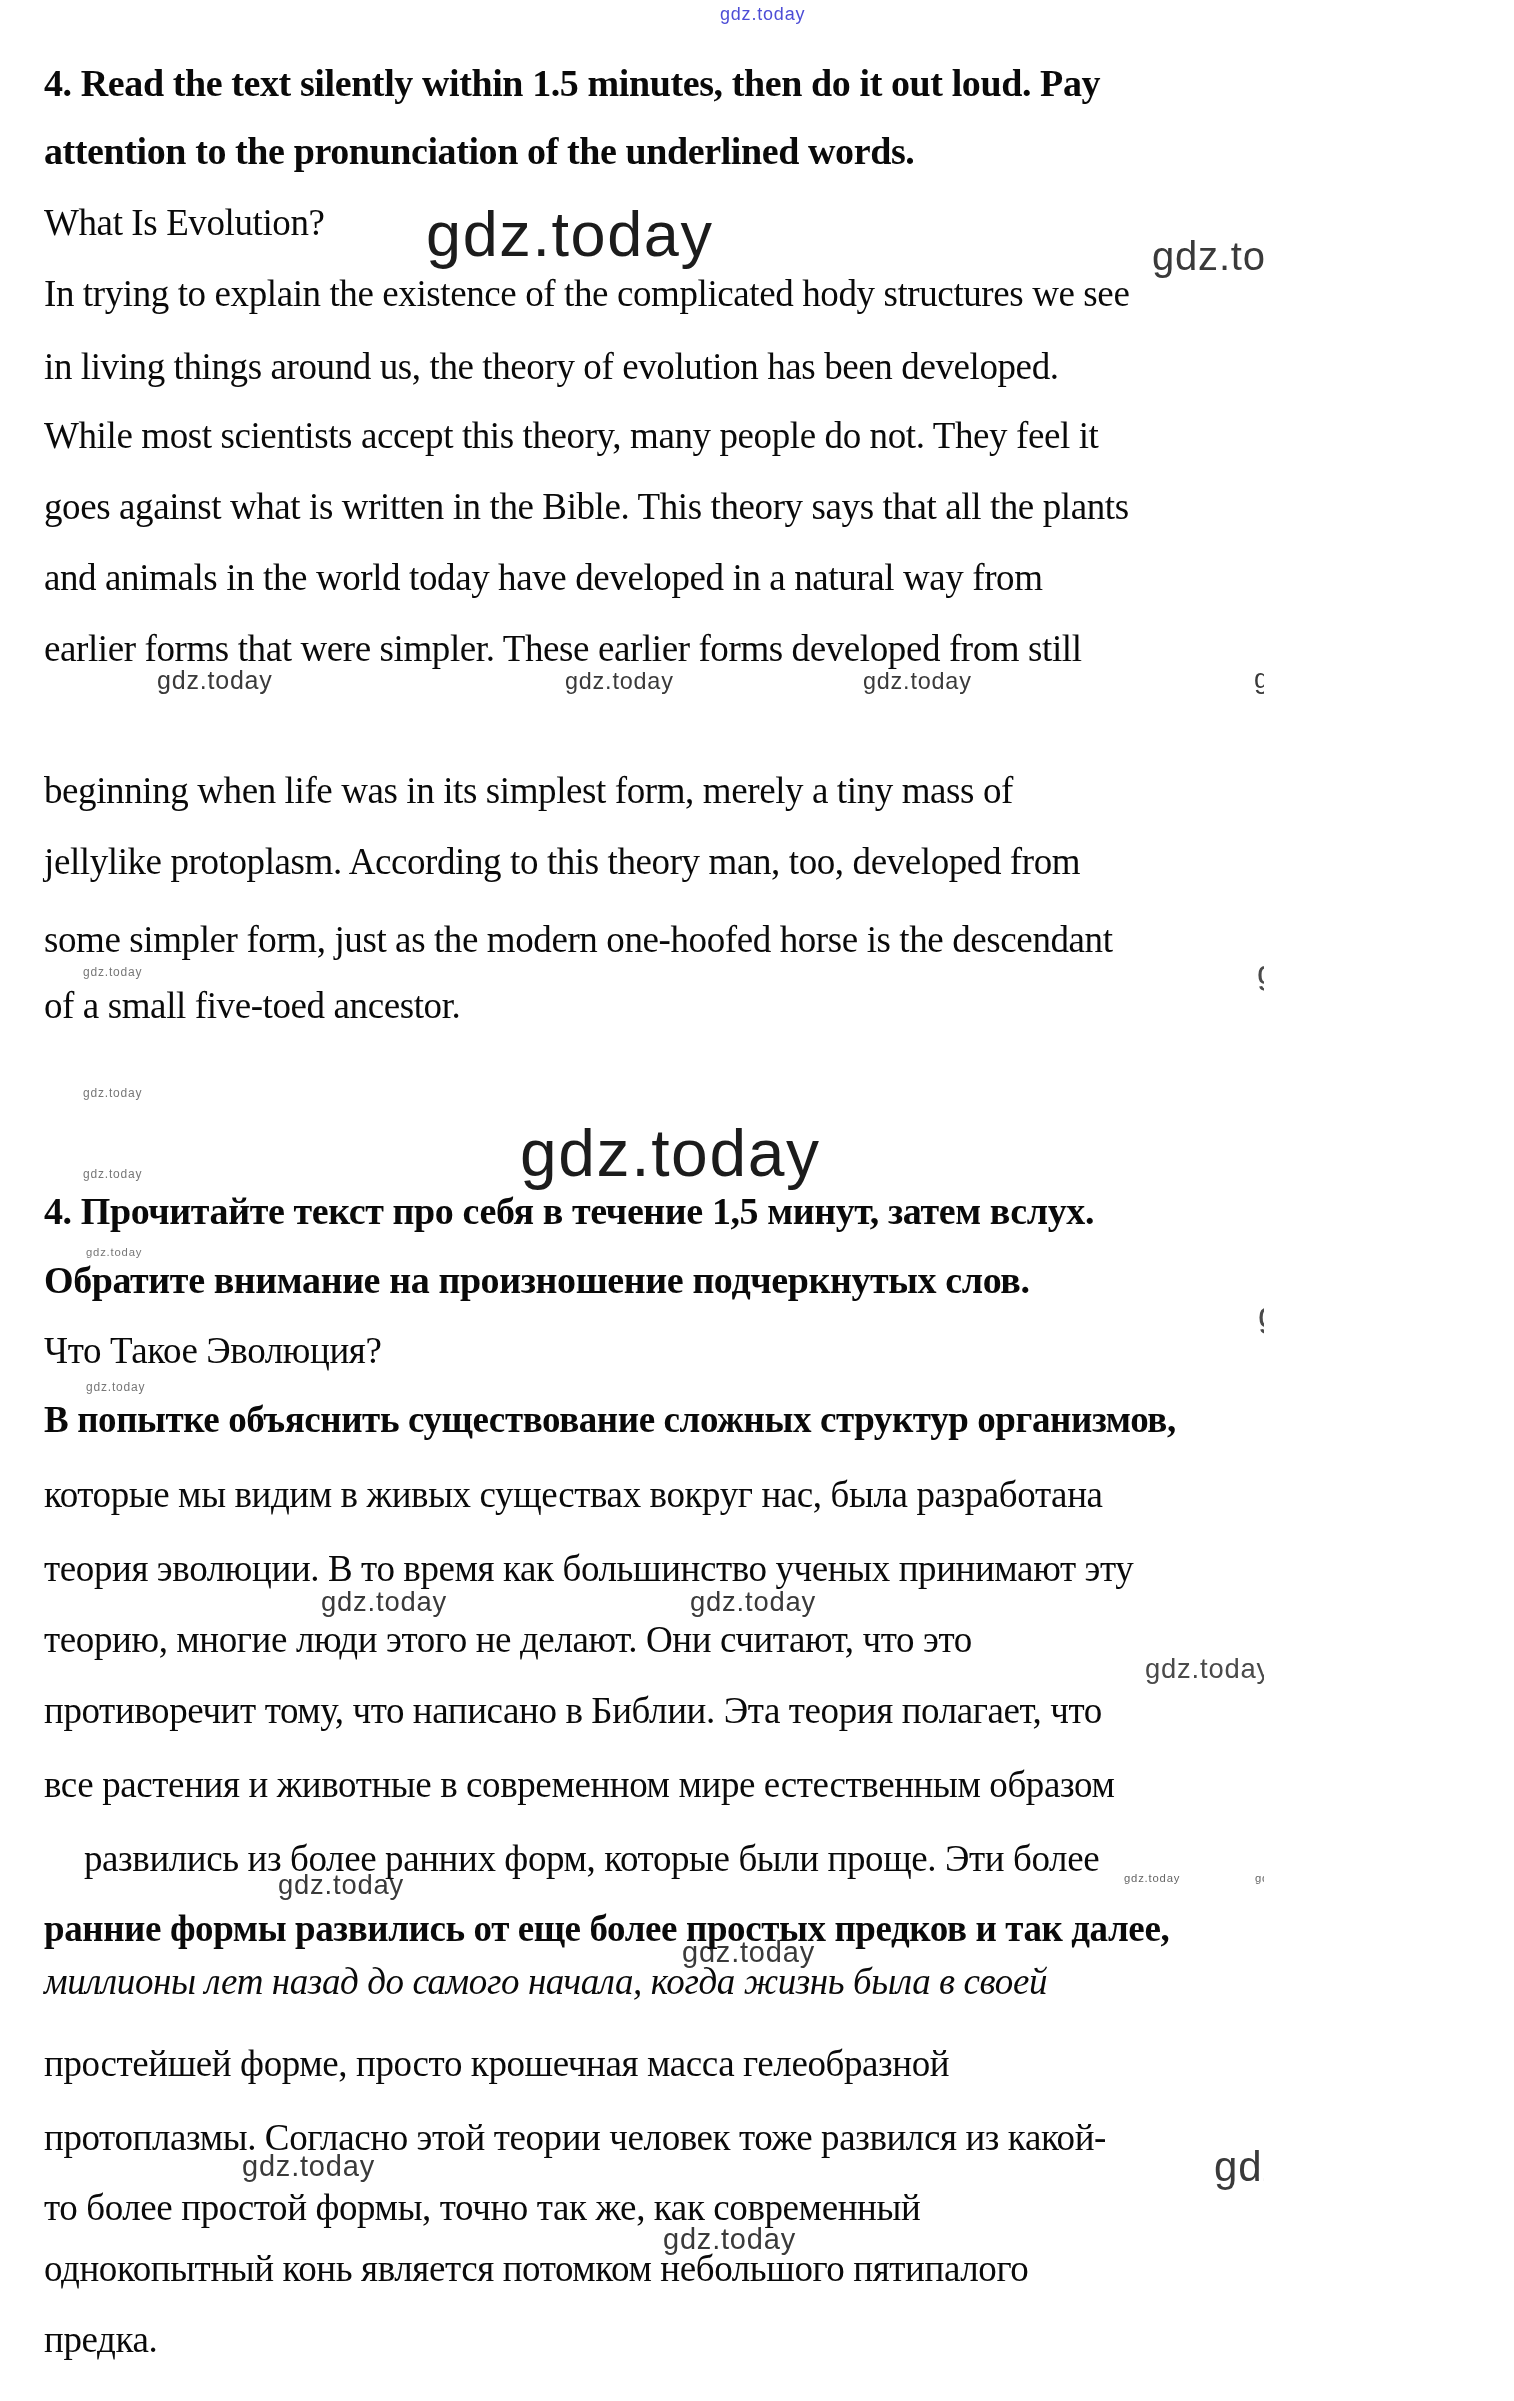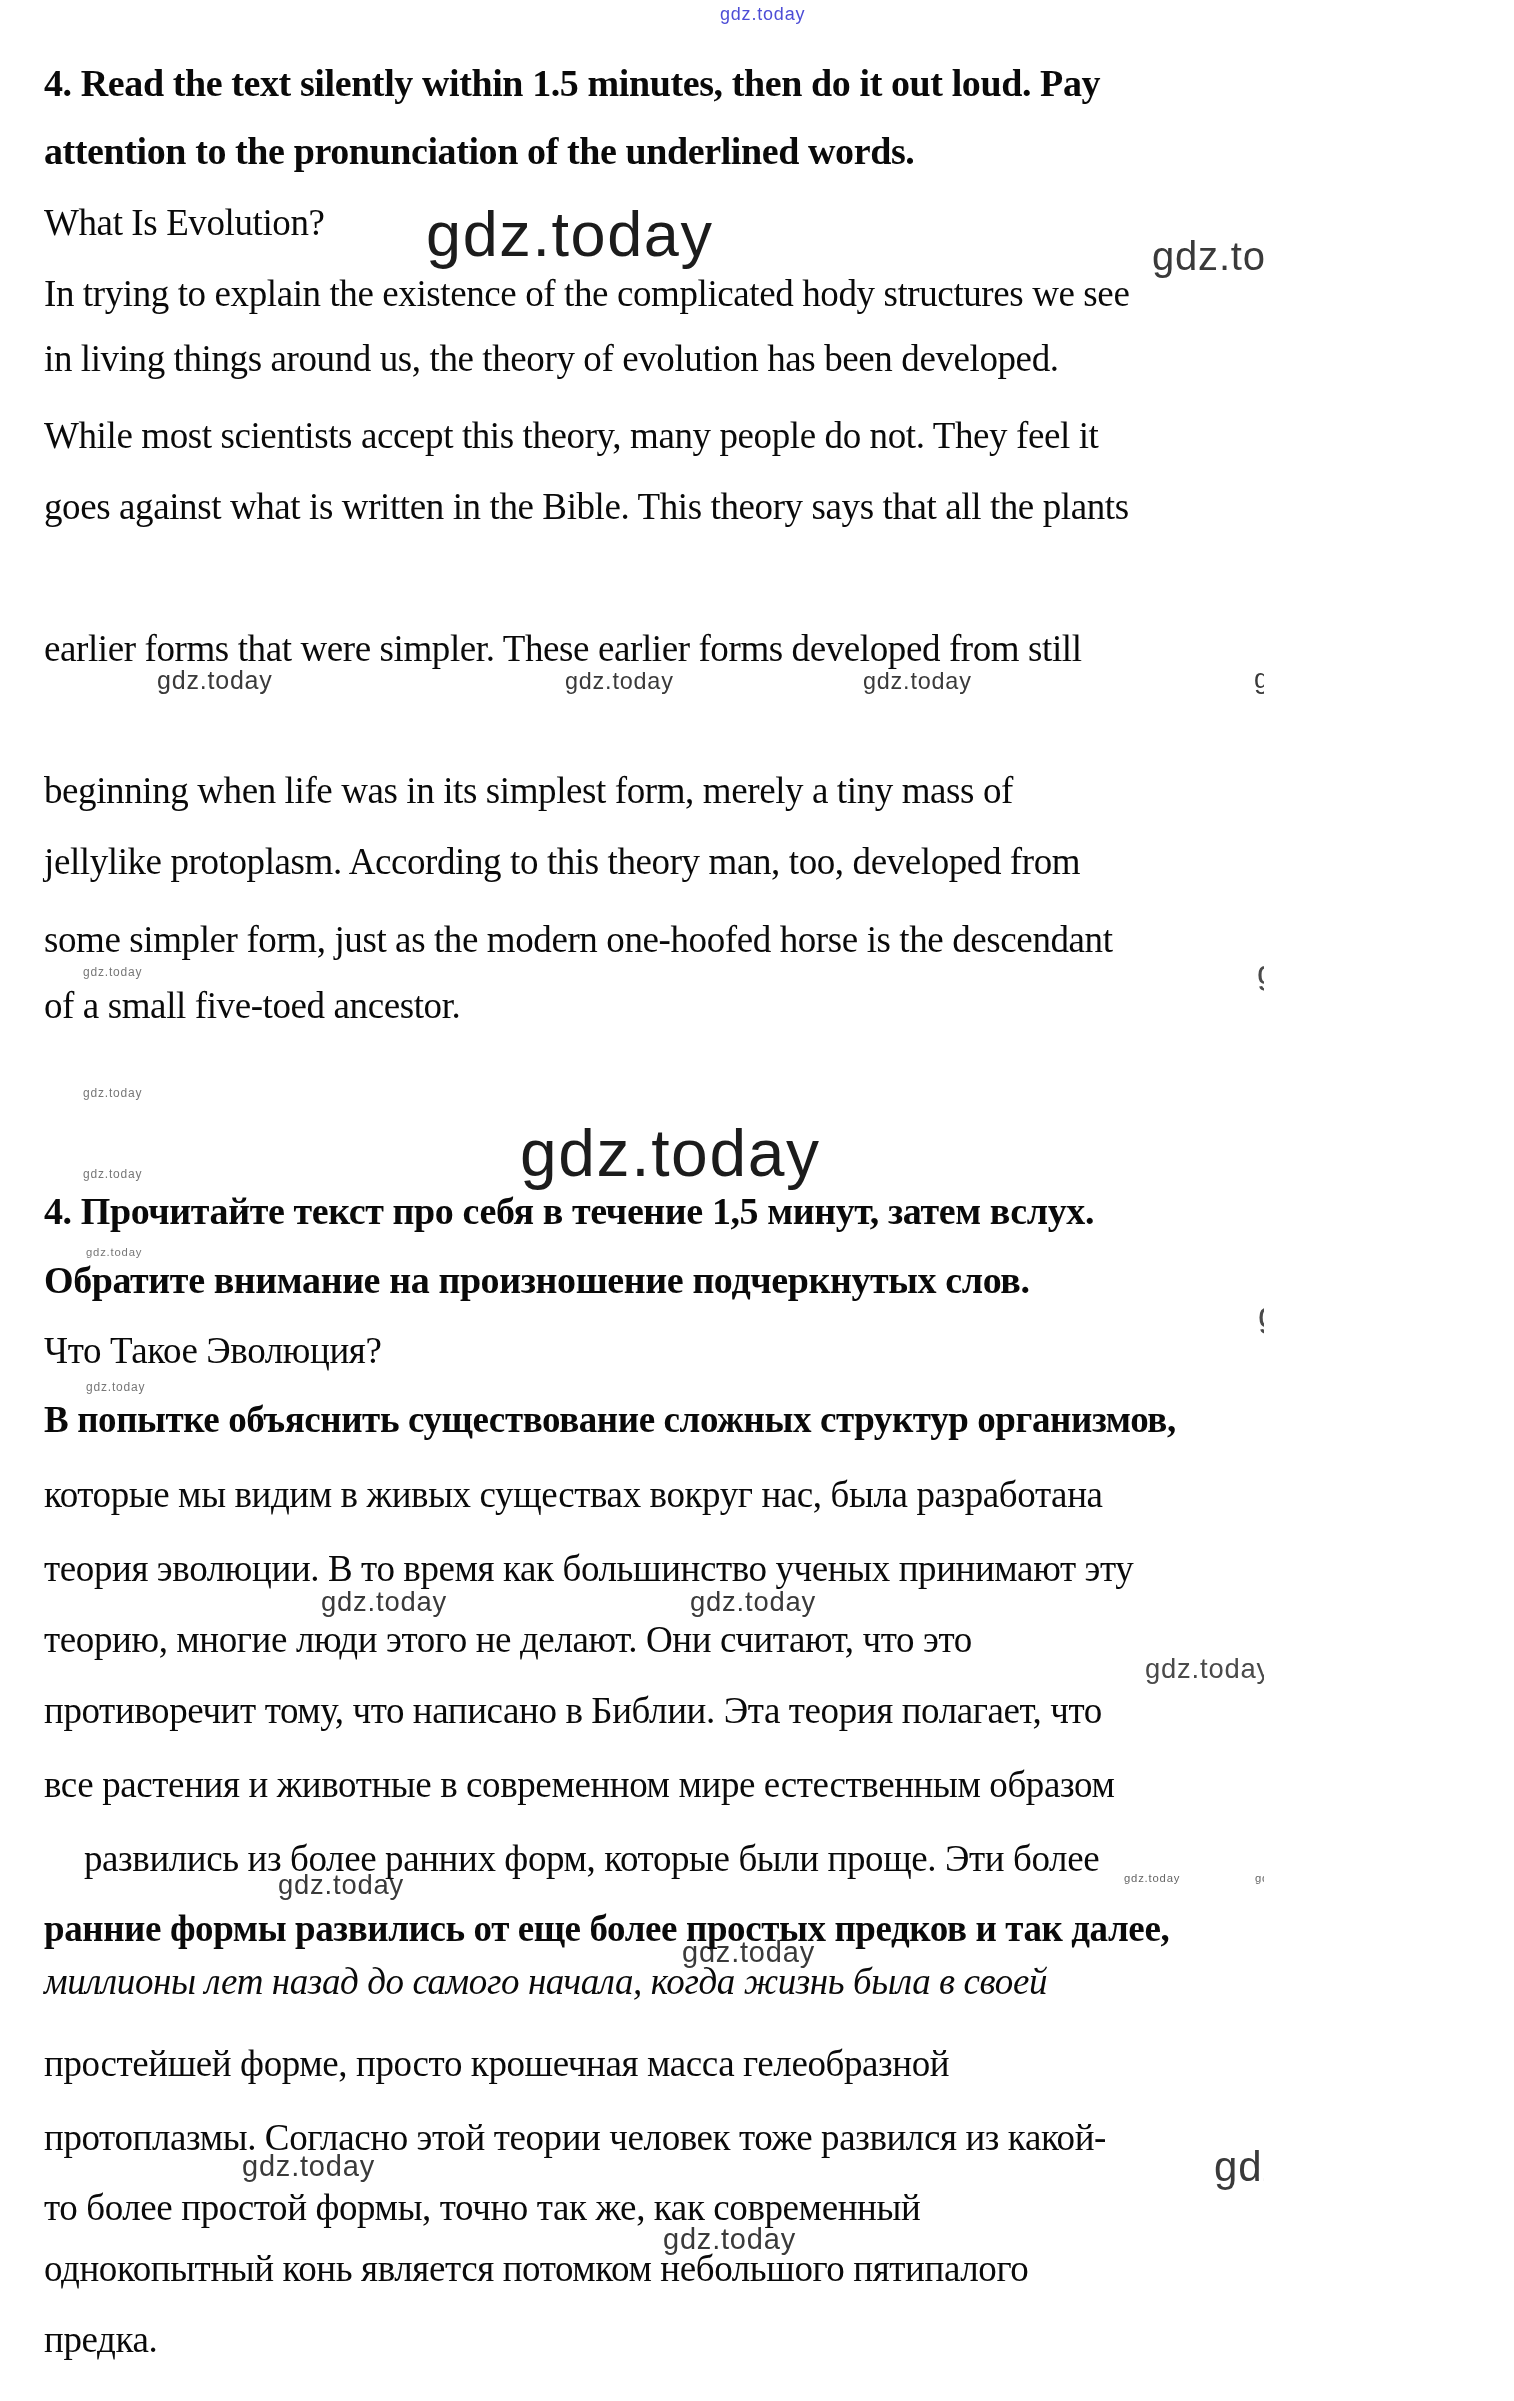--- a/index.html
+++ b/index.html
@@ -69,23 +69,24 @@
   <div class="wm wm-med" style="left:682px;  top:1938px; font-size:29px;">gdz.today</div>
   <div class="wm wm-med" style="left:242px;  top:2152px; font-size:29px;">gdz.today</div>
   <div class="wm wm-big" style="left:1214px; top:2146px; font-size:42px;">gdz.today</div>
   <div class="wm wm-med" style="left:663px;  top:2225px; font-size:29px;">gdz.today</div>
 
   <div class="tline bold" style="top:63px;">4. Read the text silently within 1.5 minutes, then do it out loud. Pay</div>
   <div class="tline bold" style="top:131px;">attention to the pronunciation of the underlined words.</div>
   <div class="tline" style="top:203px;">What Is Evolution?</div>
 
   <div class="tline" style="top:274px;">In trying to explain the existence of the complicated hody structures we see</div>
-  <div class="tline" style="top:339px;text-align:center;">in living things around us, the theory of evolution has been developed.</div>
+  <div class="tline" style="top:347px;text-align:center;">in living things around us, the theory of evolution has been developed.</div>
   <div class="tline" style="top:416px;">While most scientists accept this theory, many people do not. They feel it</div>
   <div class="tline" style="top:487px;">goes against what is written in the Bible. This theory says that all the plants</div>
+  <div class="tline" style="top:558px;">and animals in the world today have developed in a natural way from</div>
   <div class="tline" style="top:629px;">earlier forms that were simpler. These earlier forms developed from still</div>
   <div class="tline" style="top:771px;">beginning when life was in its simplest form, merely a tiny mass of</div>
   <div class="tline" style="top:842px;">jellylike protoplasm. According to this theory man, too, developed from</div>
   <div class="tline" style="top:920px;">some simpler form, just as the modern one-hoofed horse is the descendant</div>
   <div class="tline" style="top:986px;">of a small five-toed ancestor.</div>
 
   <div class="tline bold" style="top:1191px;">4. Прочитайте текст про себя в течение 1,5 минут, затем вслух.</div>
   <div class="tline bold" style="top:1260px;">Обратите внимание на произношение подчеркнутых слов.</div>
   <div class="tline" style="top:1331px;">Что Такое Эволюция?</div>
 

